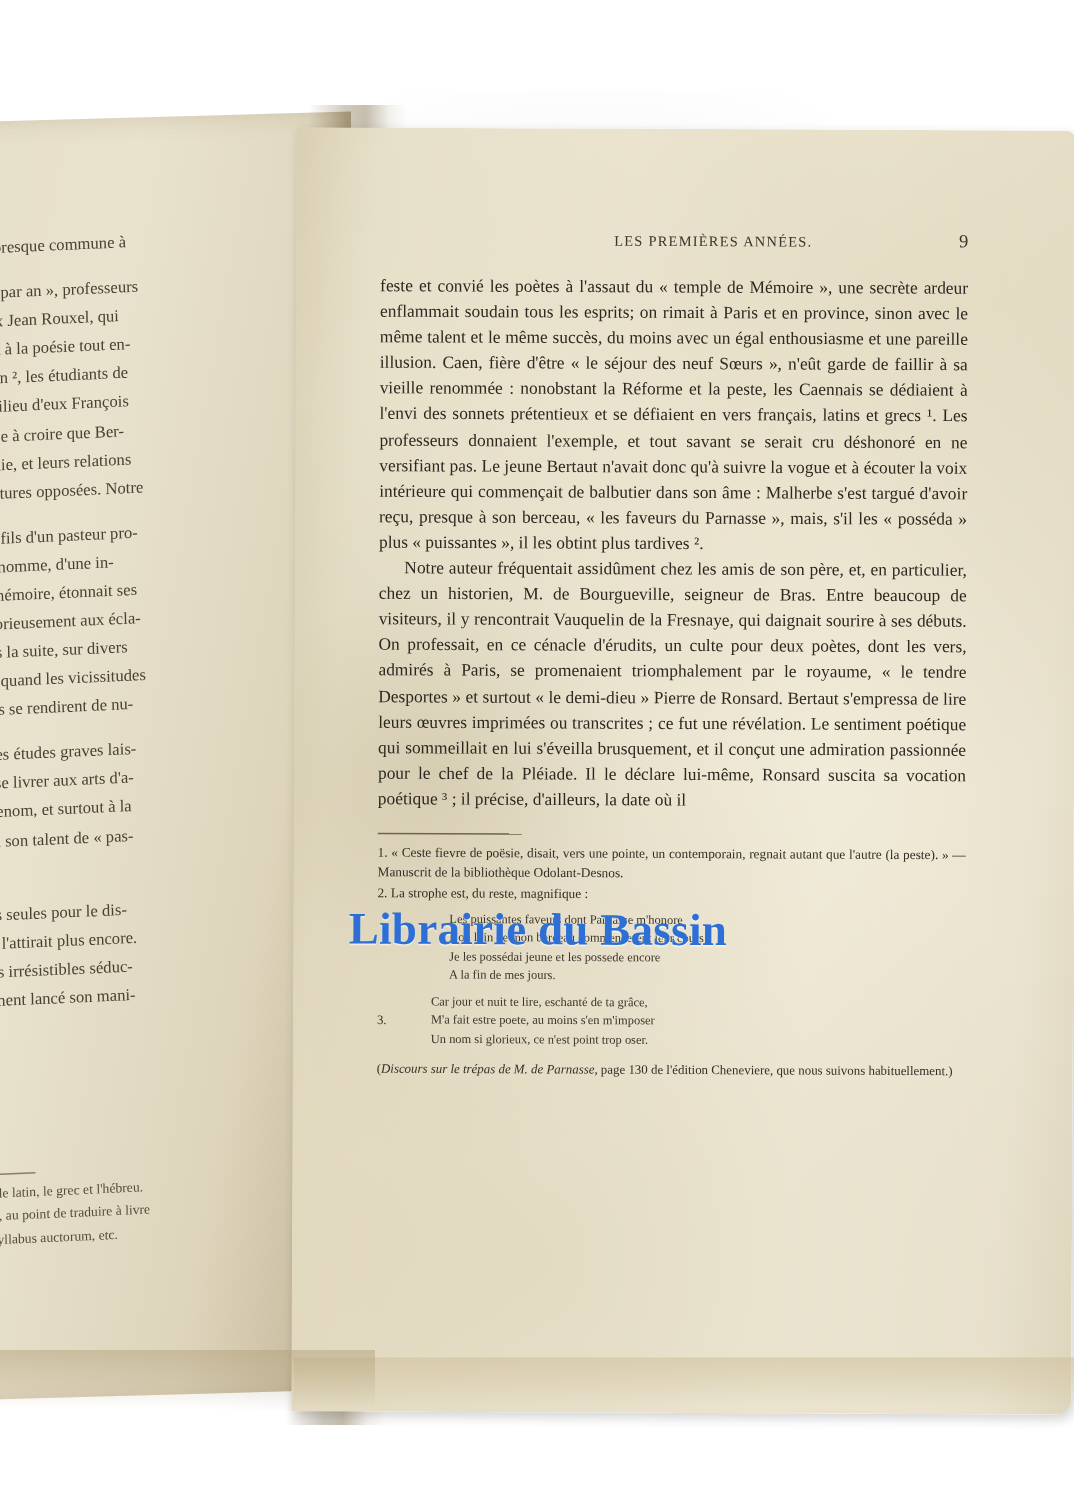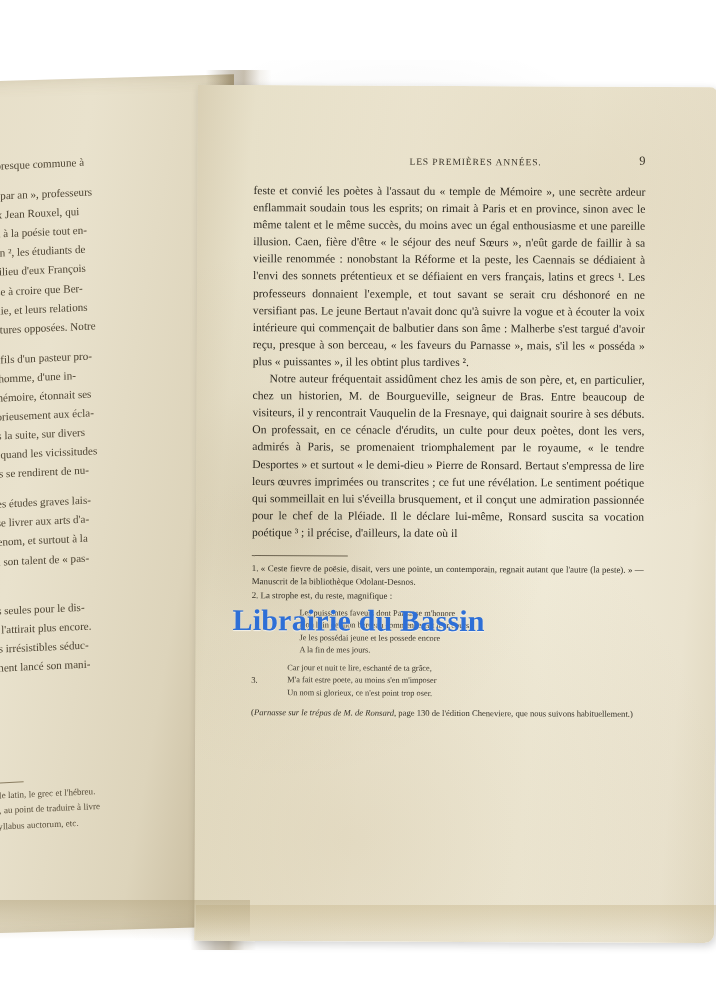--- a/index.html
+++ b/index.html
@@ -268,21 +268,21 @@
         </div>
 
         <div class="verse-block">
           <span class="vnum">3.</span>
           <p class="vline">Car jour et nuit te lire, eschanté de ta grâce,</p>
           <p class="vline">M'a fait estre poete, au moins s'en m'imposer</p>
           <p class="vline">Un nom si glorieux, ce n'est point trop oser.</p>
         </div>
 
         <div class="note-src">
-          <span>(</span><span class="ital">Parnasse sur le trépas de M. de Ronsard</span><span>, page 130 de l'édition Cheneviere, que nous suivons habituellement.)</span>
+          <span>(</span><span class="ital">Discours sur le trépas de M. de Parnasse</span><span>, page 130 de l'édition Cheneviere, que nous suivons habituellement.)</span>
         </div>
       </div>
 
     </div>
 
     <div class="watermark" style="left:37px; top:518px;">Librairie du Bassin</div>
   </div>
 
   <div class="edge-bottom"></div>
   <div class="edge-left-curl"></div>

